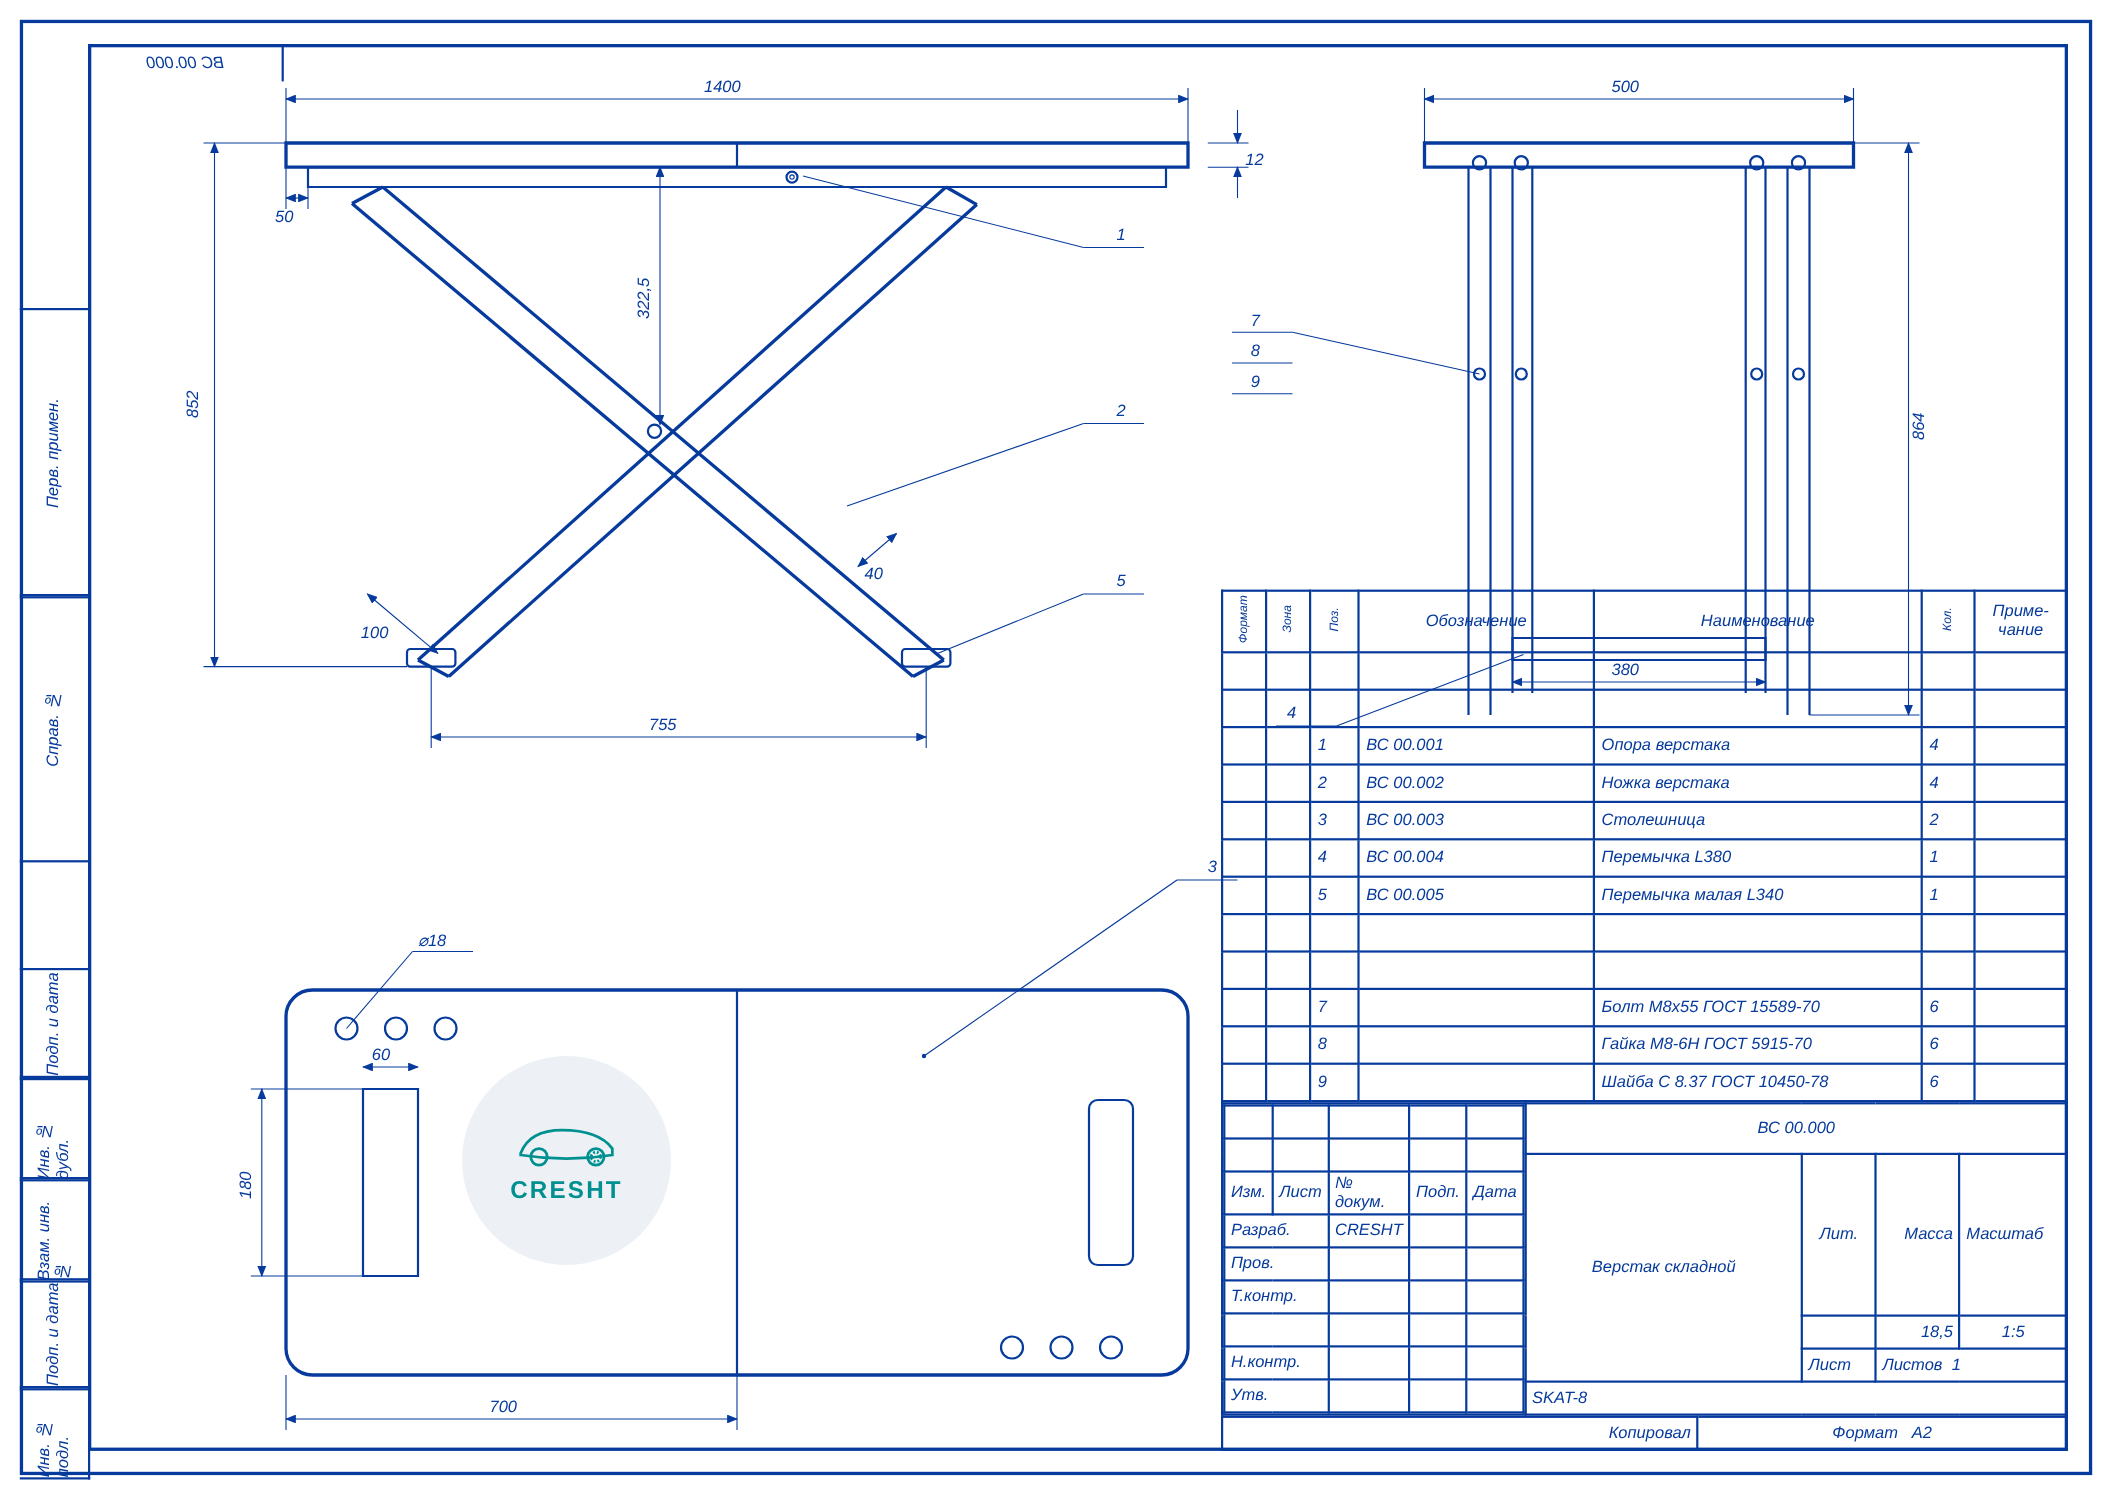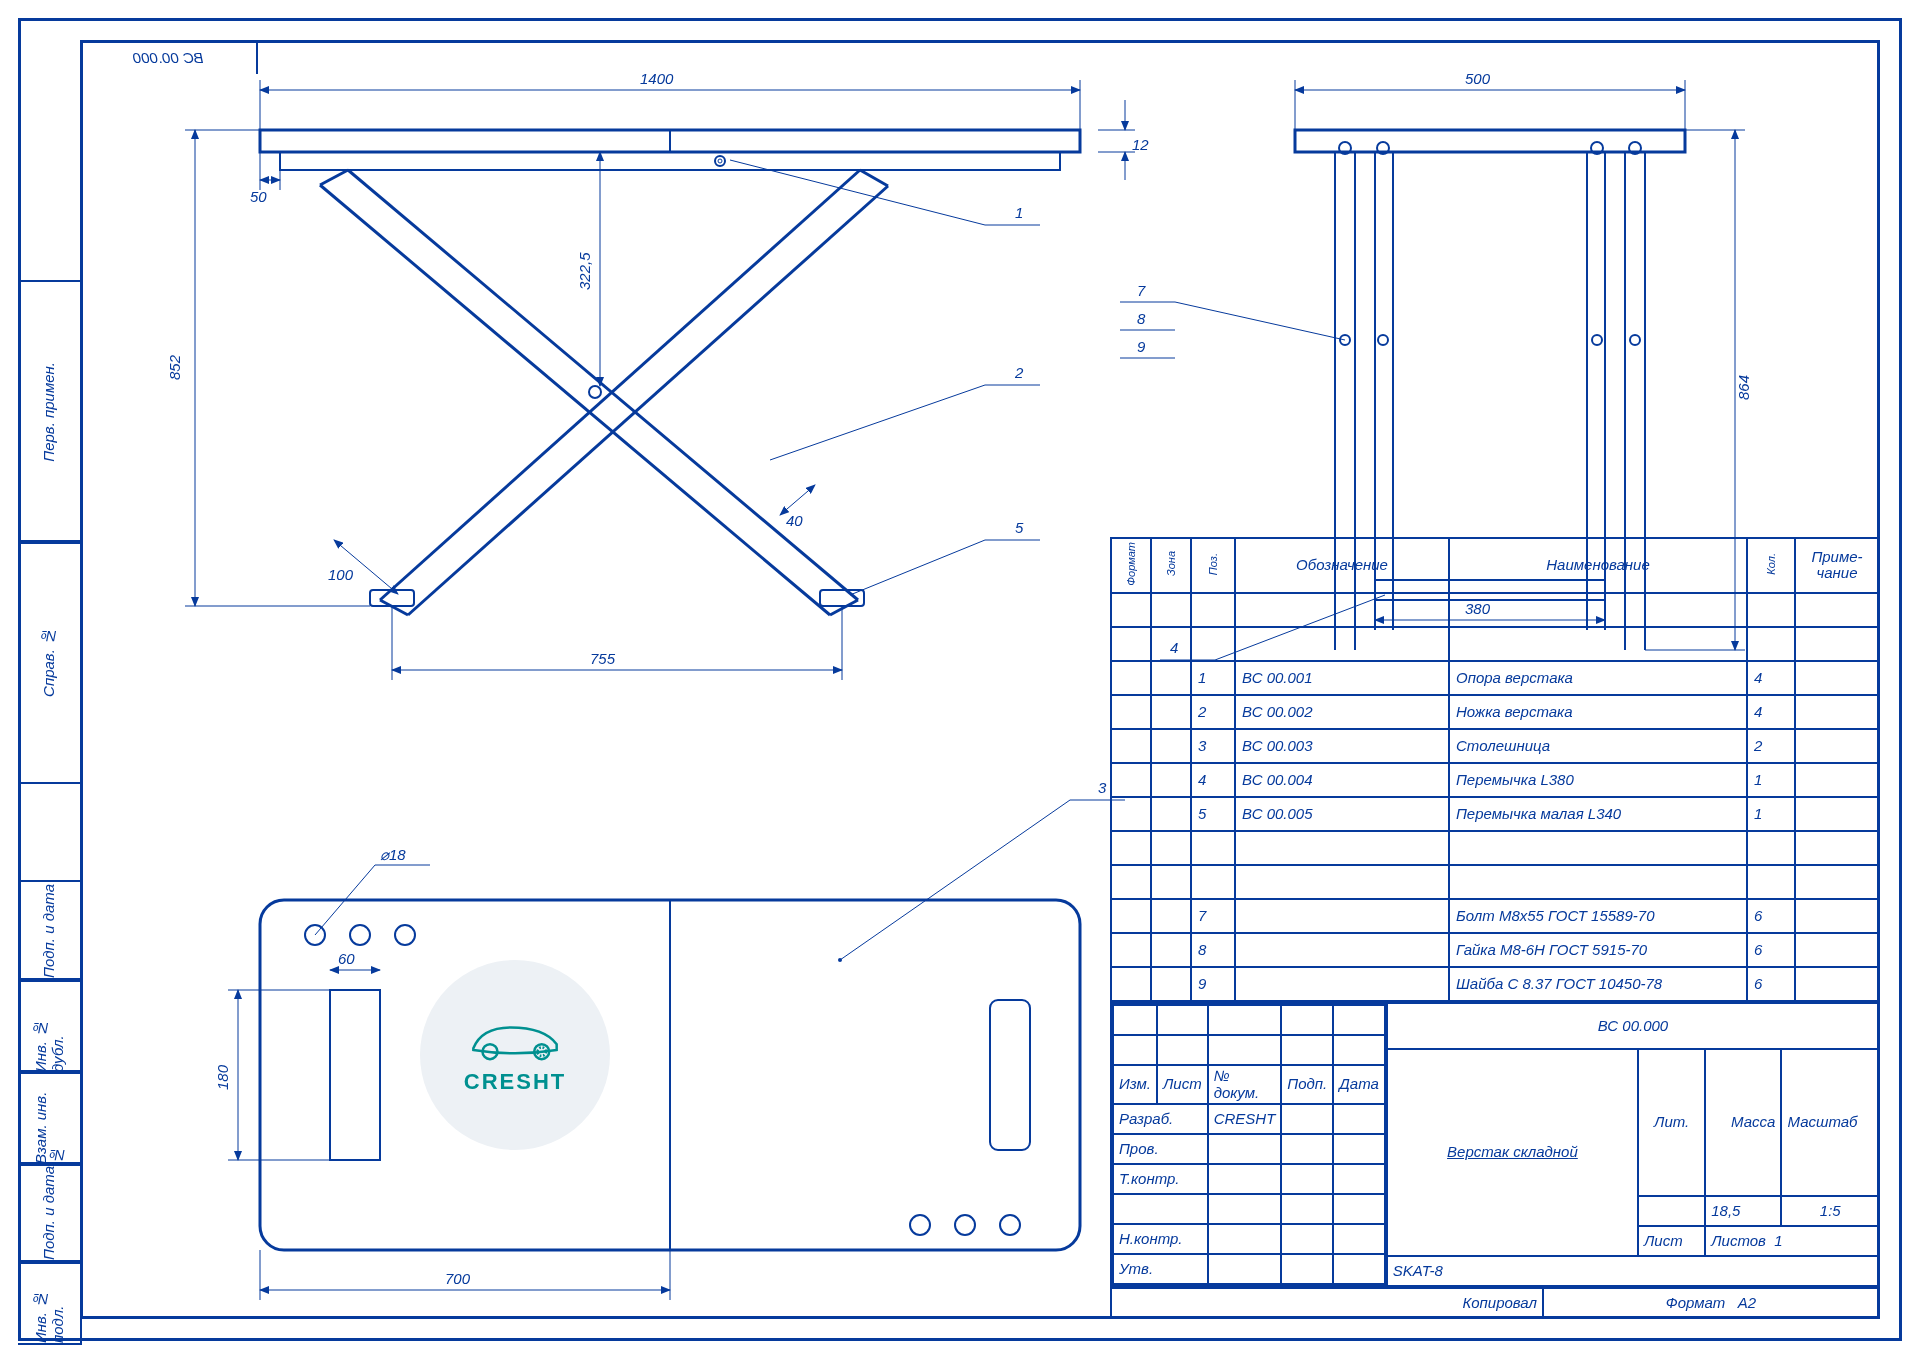--- a/index.html
+++ b/index.html
@@ -26,21 +26,21 @@
   .dimtxt{font:var(--ital);fill:var(--ink);}
   .arrowhead{fill:var(--ink);stroke:none;}
   
   .titleblock{position:absolute;right:40px;bottom:40px;width:770px;font:var(--ital);color:var(--ink);}
   table.bom{border-collapse:collapse;width:100%;}
   table.bom td,table.bom th{border:2px solid var(--ink);padding:3px 6px;font:var(--ital);color:var(--ink);vertical-align:middle;height:26px;}
   table.bom th{font-style:italic;font-weight:400;}
   .vcell span{writing-mode:vertical-rl;transform:rotate(180deg);display:inline-block;font-size:11px;}
   .tb{border-collapse:collapse;width:100%;}
   .tb td{border:2px solid var(--ink);padding:2px 5px;font:var(--ital);color:var(--ink);height:24px;}
-  .big{font-size:30px;text-decoration:underline;}
+  .big{font-size:30px;}
   .mid{font-size:22px;}
   
   .logo{position:absolute;left:420px;top:960px;width:190px;height:190px;border-radius:50%;background:#edf1f5;display:flex;flex-direction:column;align-items:center;justify-content:center;}
   .logo .car{width:110px;height:50px;}
   .logo .name{font:600 22px "Segoe UI",Arial;color:#009090;letter-spacing:2px;margin-top:4px;}
 </style>
 </head>
 <body>
 
 <div class="sheet">
@@ -447,21 +447,21 @@
         <td colspan="4" class="mid" style="text-align:center;height:40px">ВС 00.000</td>
       </tr>
       <tr>
         <td rowspan="3" class="big" style="text-align:center;width:290px">Верстак складной</td>
         <td style="text-align:center;width:60px">Лит.</td>
         <td style="text-align:right;width:70px">Масса</td>
         <td style="text-align:left;width:90px">Масштаб</td>
       </tr>
       <tr>
         <td></td>
-        <td style="text-align:left">18,5</td>
+        <td style="text-align:right">18,5</td>
         <td style="text-align:center">1:5</td>
       </tr>
       <tr>
         <td>Лист</td>
         <td colspan="2"><span>Листов</span>&nbsp;&nbsp;<span>1</span></td>
       </tr>
       <tr>
         <td colspan="4" class="mid" style="text-align:left">SKAT-8</td>
       </tr>
     </tbody>

